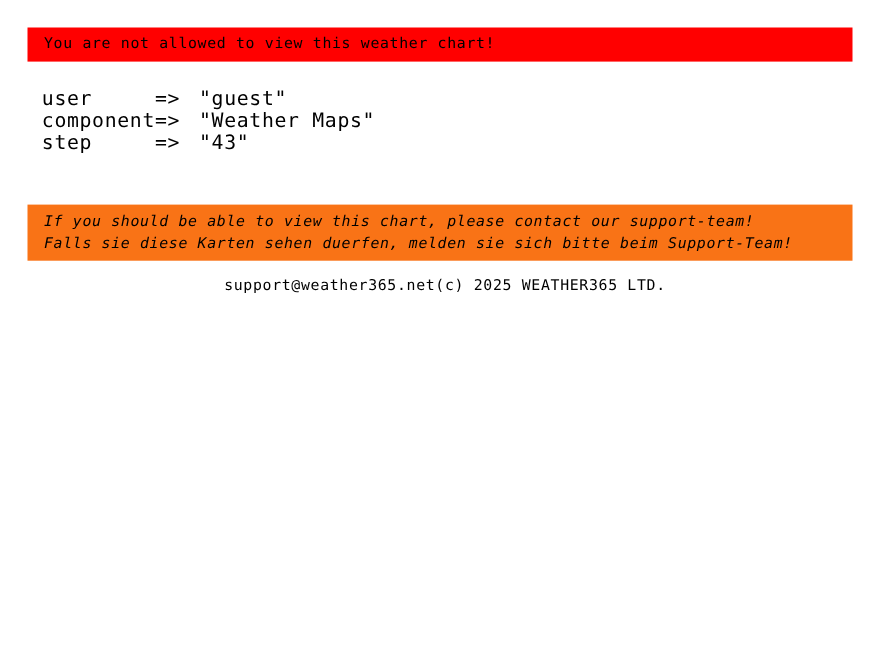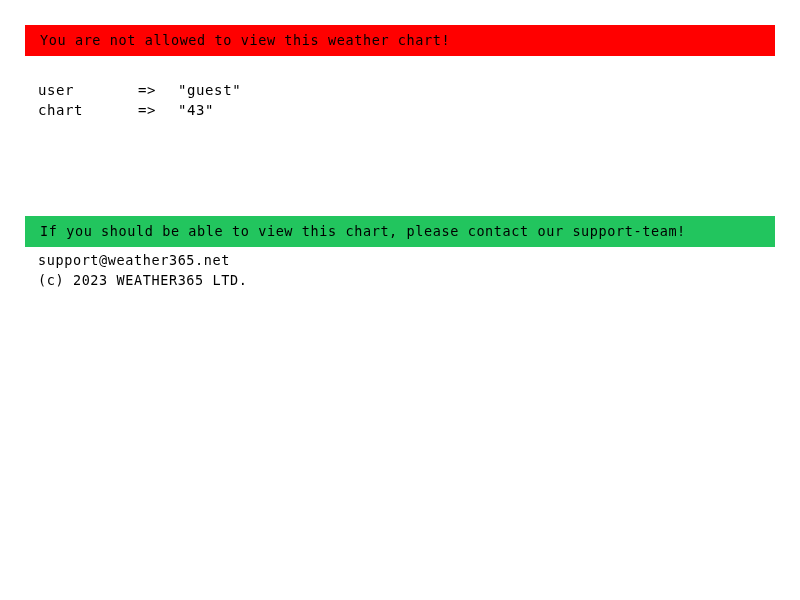--- a/index.html
+++ b/index.html
@@ -26,60 +26,60 @@
     left: 25px;
     width: 750px;
     box-sizing: border-box;
     padding: 5px 15px 6px 15px;
   }
   .banner-error {
     top: 25px;
     background: #ff0000;
   }
   .banner-ok {
-    top: 216px;
-    background: #22c55e;
+    top: 186px;
+    background: #f97316;
+    font-style: italic;
   }
   .banner-line {
     font-family: "DejaVu Sans Mono", monospace;
     font-size: 13.5px;
     line-height: 20px;
     white-space: pre;
     letter-spacing: 0.6px;
   }
   .params {
     position: absolute;
     left: 38px;
     top: 80px;
     border-collapse: collapse;
   }
   .params td {
     font-family: "DejaVu Sans Mono", monospace;
-    font-size: 14px;
+    font-size: 18px;
     line-height: 20px;
     padding: 0;
     white-space: pre;
     letter-spacing: 0.6px;
     vertical-align: top;
   }
   .params td.key {
     width: 100px;
   }
   .params td.arrow {
     width: 40px;
   }
   .footer {
     position: absolute;
     left: 38px;
     top: 250px;
     width: 733px;
     display: flex;
-    justify-content: flex-start;
+    justify-content: center;
     align-items: baseline;
-    flex-direction: column;
   }
   .footer span {
     font-family: "DejaVu Sans Mono", monospace;
     font-size: 13.5px;
     line-height: 20px;
     white-space: pre;
     letter-spacing: 0.6px;
   }
   a.support-link {
     color: #000000;
@@ -96,29 +96,35 @@
   </div>
 
   <table class="params">
     <tbody>
       <tr>
         <td class="key">user</td>
         <td class="arrow">=&gt;</td>
         <td class="value">"guest"</td>
       </tr>
       <tr>
-        <td class="key">chart</td>
+        <td class="key">component</td>
+        <td class="arrow">=&gt;</td>
+        <td class="value">"Weather Maps"</td>
+      </tr>
+      <tr>
+        <td class="key">step</td>
         <td class="arrow">=&gt;</td>
         <td class="value">"43"</td>
       </tr>
     </tbody>
   </table>
 
   <div class="banner banner-ok">
     <div class="banner-line">If you should be able to view this chart, please contact our support-team!</div>
+    <div class="banner-line">Falls sie diese Karten sehen duerfen, melden sie sich bitte beim Support-Team!</div>
   </div>
 
   <div class="footer">
     <span><a class="support-link" href="#">support@weather365.net</a></span>
-    <span>(c) 2023 WEATHER365 LTD.</span>
+    <span>(c) 2025 WEATHER365 LTD.</span>
   </div>
 
 </div>
 
 </body></html>

